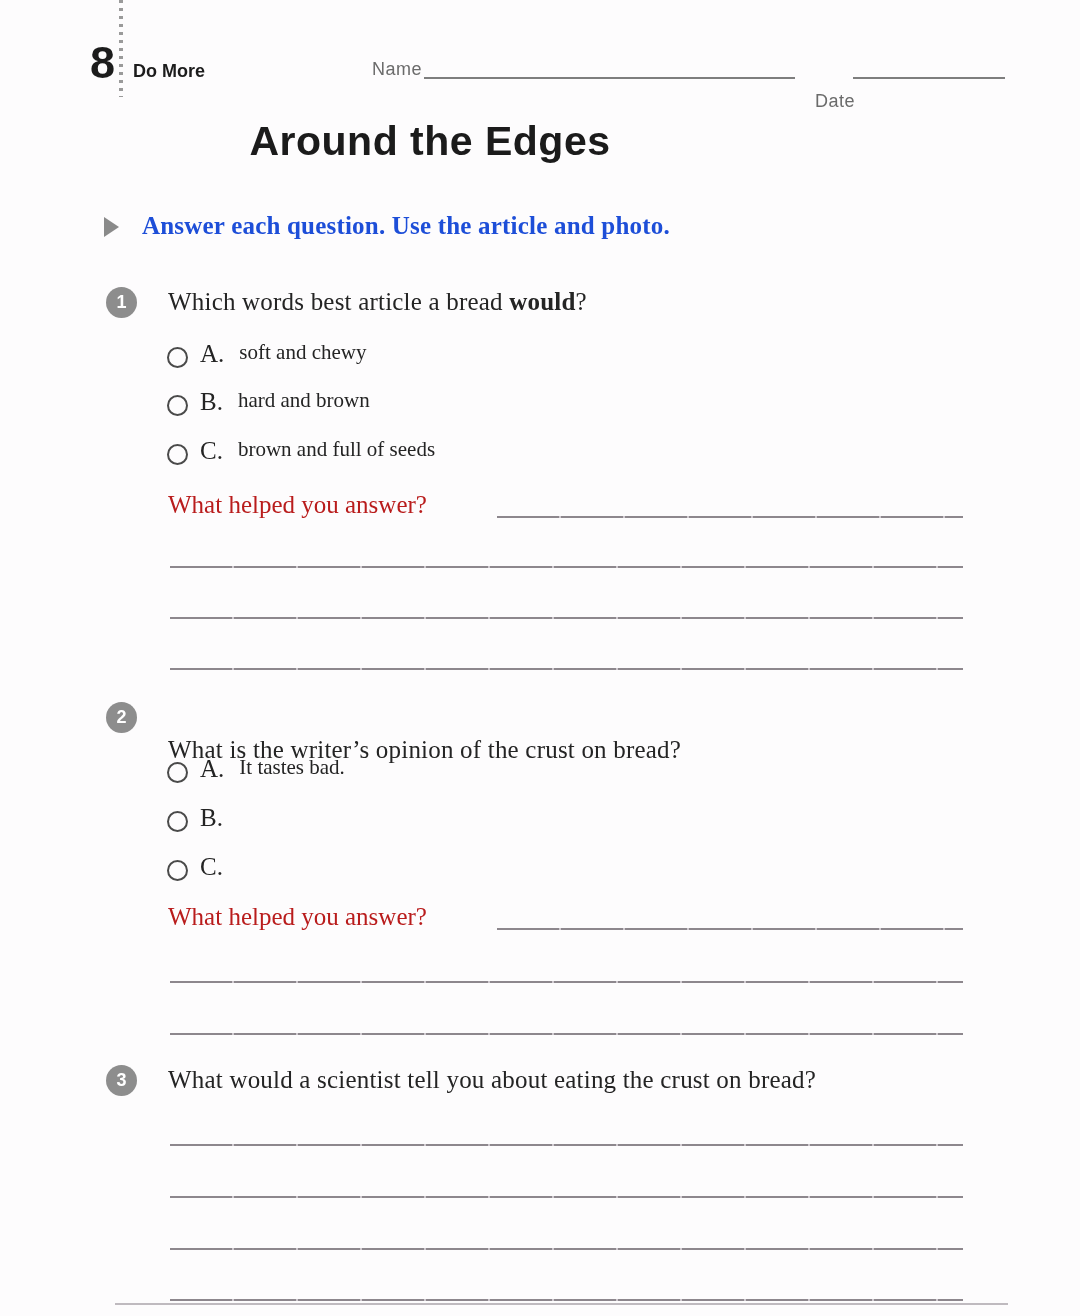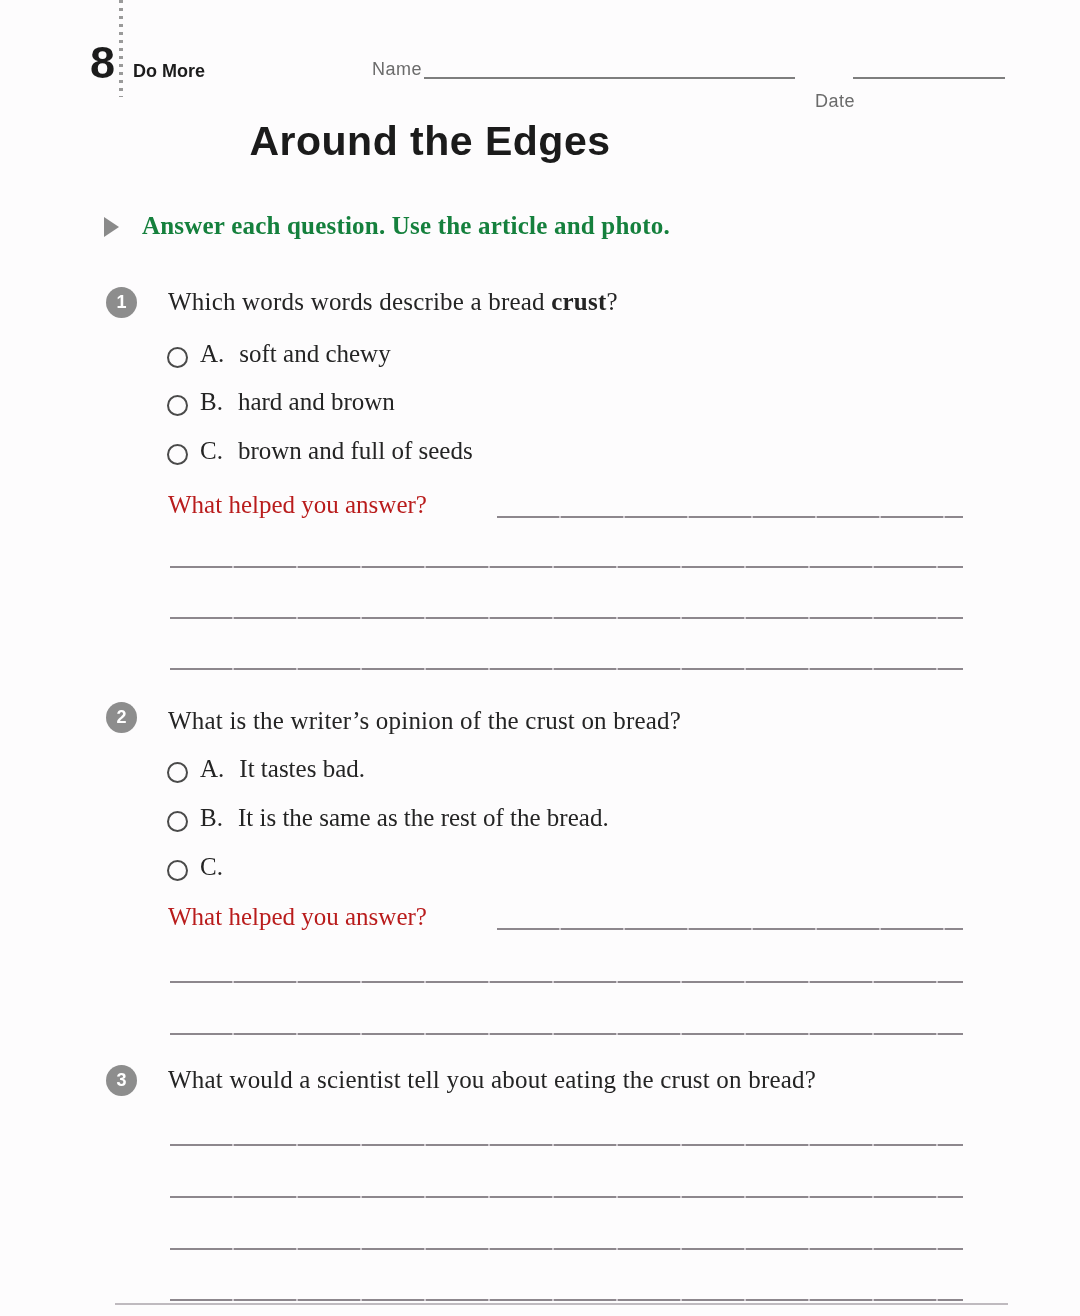--- a/index.html
+++ b/index.html
@@ -47,42 +47,42 @@
   }
   .instruction-row{left:104px;top:212px;display:flex;align-items:flex-start;}
   .arrow-icon{
     width:0;height:0;margin-top:5px;
     border-left:15px solid #8a8a8a;
     border-top:10px solid transparent;
     border-bottom:10px solid transparent;
   }
   .instruction-text{
     margin-left:23px;
-    font-weight:700;font-size:25px;color:#15803d;letter-spacing:.2px;
+    font-weight:700;font-size:25px;color:#1d4ed8;letter-spacing:.2px;
   }
 
   
   .badge{
     width:31px;height:31px;border-radius:50%;
     background:#8d8d8d;color:#fff;
     font-family:"Liberation Sans","DejaVu Sans",sans-serif;
     font-weight:700;font-size:18px;
     display:flex;align-items:center;justify-content:center;
   }
   .q-text{font-size:25px;color:#242424;letter-spacing:.2px;white-space:nowrap;}
   .q-text b{font-weight:700;}
 
   .choice-row{display:flex;align-items:flex-start;white-space:nowrap;}
   .radio{
     width:17px;height:17px;border-radius:50%;
     border:2px solid #4a4a4a;background:transparent;
     margin-top:7px;flex:0 0 auto;
   }
   .choice-letter{margin-left:12px;font-size:25px;color:#242424;}
-  .choice-text{margin-left:15px;font-size:25px;color:#242424;}
+  .choice-text{margin-left:15px;font-size:21px;color:#242424;}
 
   .followup{font-size:25px;color:#b91c1c;white-space:nowrap;}
 
   .write-line{
     height:2px;
     background:repeating-linear-gradient(to right,#8d878d 0 62px,#cfc9cf 62px 64px);
   }
   .bottom-rule{
     left:115px;top:1303px;width:893px;height:2px;
     background:rgba(115,106,115,0.45);
@@ -103,21 +103,21 @@
   <div class="abs field-line date-line"></div>
 
   <div class="abs title">Around the Edges</div>
 
   <div class="abs instruction-row">
     <span class="arrow-icon"></span>
     <span class="instruction-text">Answer each question. Use the article and photo.</span>
   </div>
 
   <div class="abs badge" style="left:106px;top:287px;">1</div>
-  <div class="abs q-text" style="left:168px;top:288px;"><span>Which words words describe a bread </span><b>crust</b><span>?</span></div>
+  <div class="abs q-text" style="left:168px;top:288px;"><span>Which words best article a bread </span><b>would</b><span>?</span></div>
 
   <div class="abs choice-row" style="left:167px;top:340px;">
     <span class="radio"></span>
     <span class="choice-letter">A.</span>
     <span class="choice-text">soft and chewy</span>
   </div>
   <div class="abs choice-row" style="left:167px;top:388px;">
     <span class="radio"></span>
     <span class="choice-letter">B.</span>
     <span class="choice-text">hard and brown</span>
@@ -128,31 +128,30 @@
     <span class="choice-text">brown and full of seeds</span>
   </div>
 
   <div class="abs followup" style="left:168px;top:491px;">What helped you answer?</div>
   <div class="abs write-line" style="left:497px;top:516px;width:466px;"></div>
   <div class="abs write-line" style="left:170px;top:566px;width:793px;"></div>
   <div class="abs write-line" style="left:170px;top:617px;width:793px;"></div>
   <div class="abs write-line" style="left:170px;top:668px;width:793px;"></div>
 
   <div class="abs badge" style="left:106px;top:702px;">2</div>
-  <div class="abs q-text" style="left:168px;top:707px;">What is the writer’s opinion of the crust on bread?</div>
+  <div class="abs q-text" style="left:168px;top:736px;">What is the writer’s opinion of the crust on bread?</div>
 
   <div class="abs choice-row" style="left:167px;top:755px;">
     <span class="radio"></span>
     <span class="choice-letter">A.</span>
     <span class="choice-text">It tastes bad.</span>
   </div>
   <div class="abs choice-row" style="left:167px;top:804px;">
     <span class="radio"></span>
     <span class="choice-letter">B.</span>
-    <span class="choice-text">It is the same as the rest of the bread.</span>
   </div>
   <div class="abs choice-row" style="left:167px;top:853px;">
     <span class="radio"></span>
     <span class="choice-letter">C.</span>
   </div>
 
   <div class="abs followup" style="left:168px;top:903px;">What helped you answer?</div>
   <div class="abs write-line" style="left:497px;top:928px;width:466px;"></div>
   <div class="abs write-line" style="left:170px;top:981px;width:793px;"></div>
   <div class="abs write-line" style="left:170px;top:1033px;width:793px;"></div>

